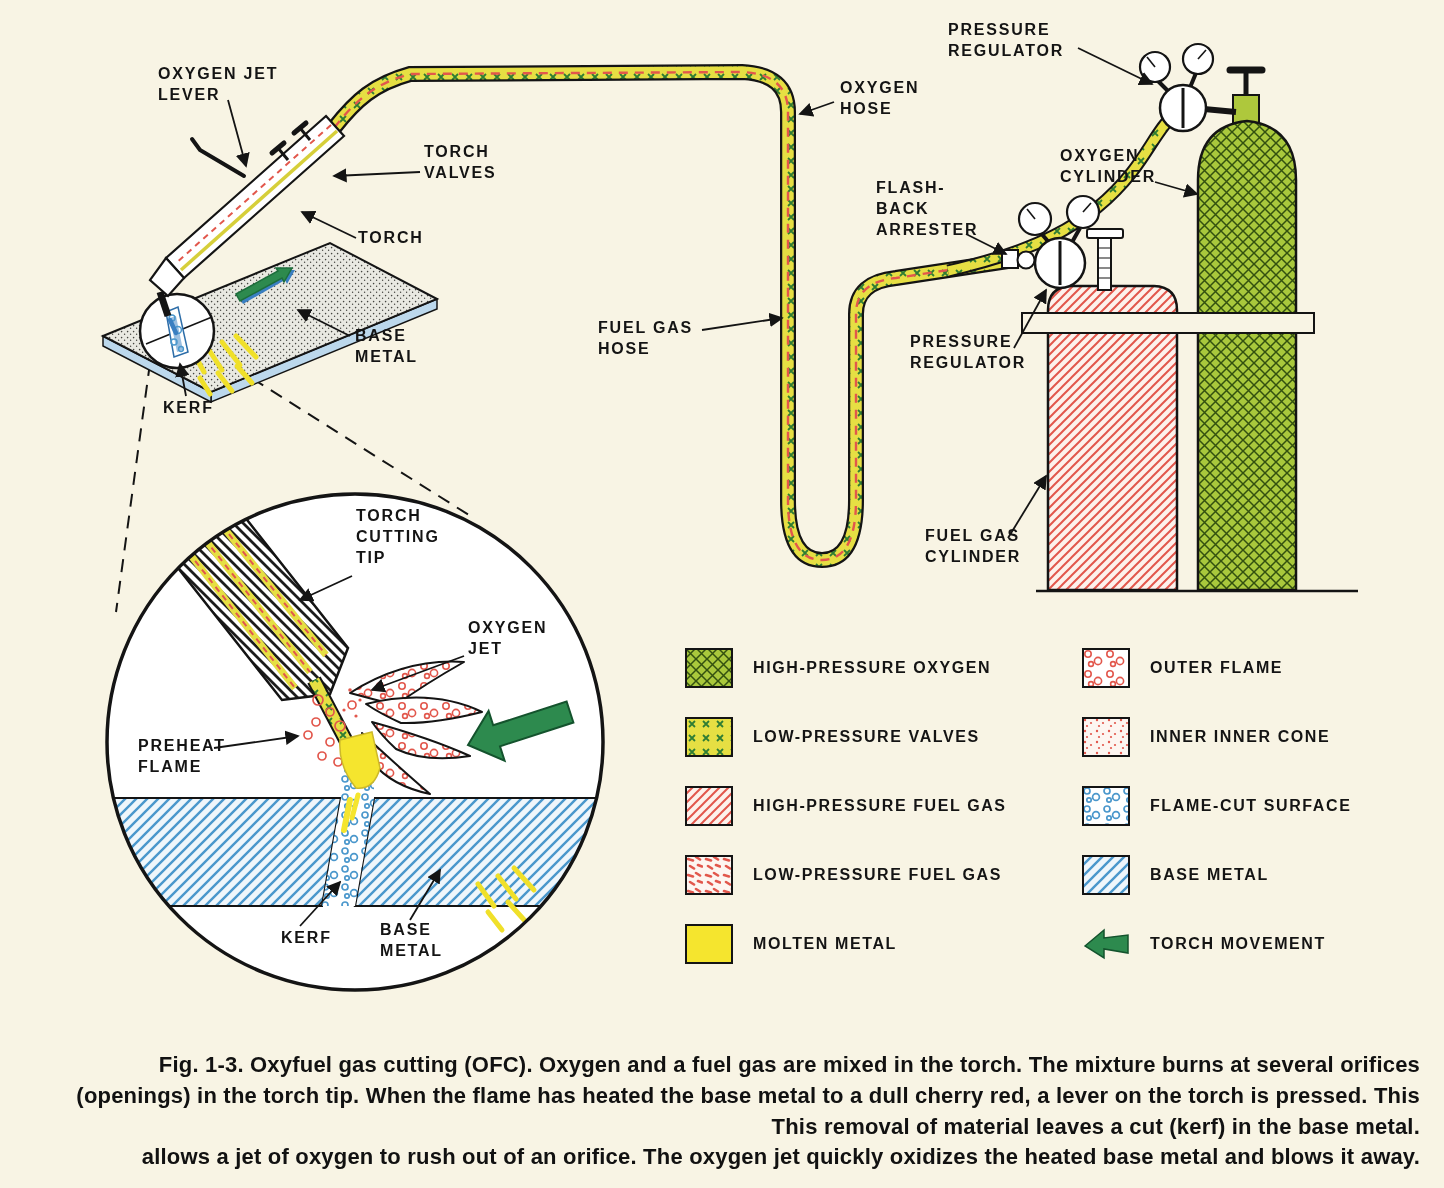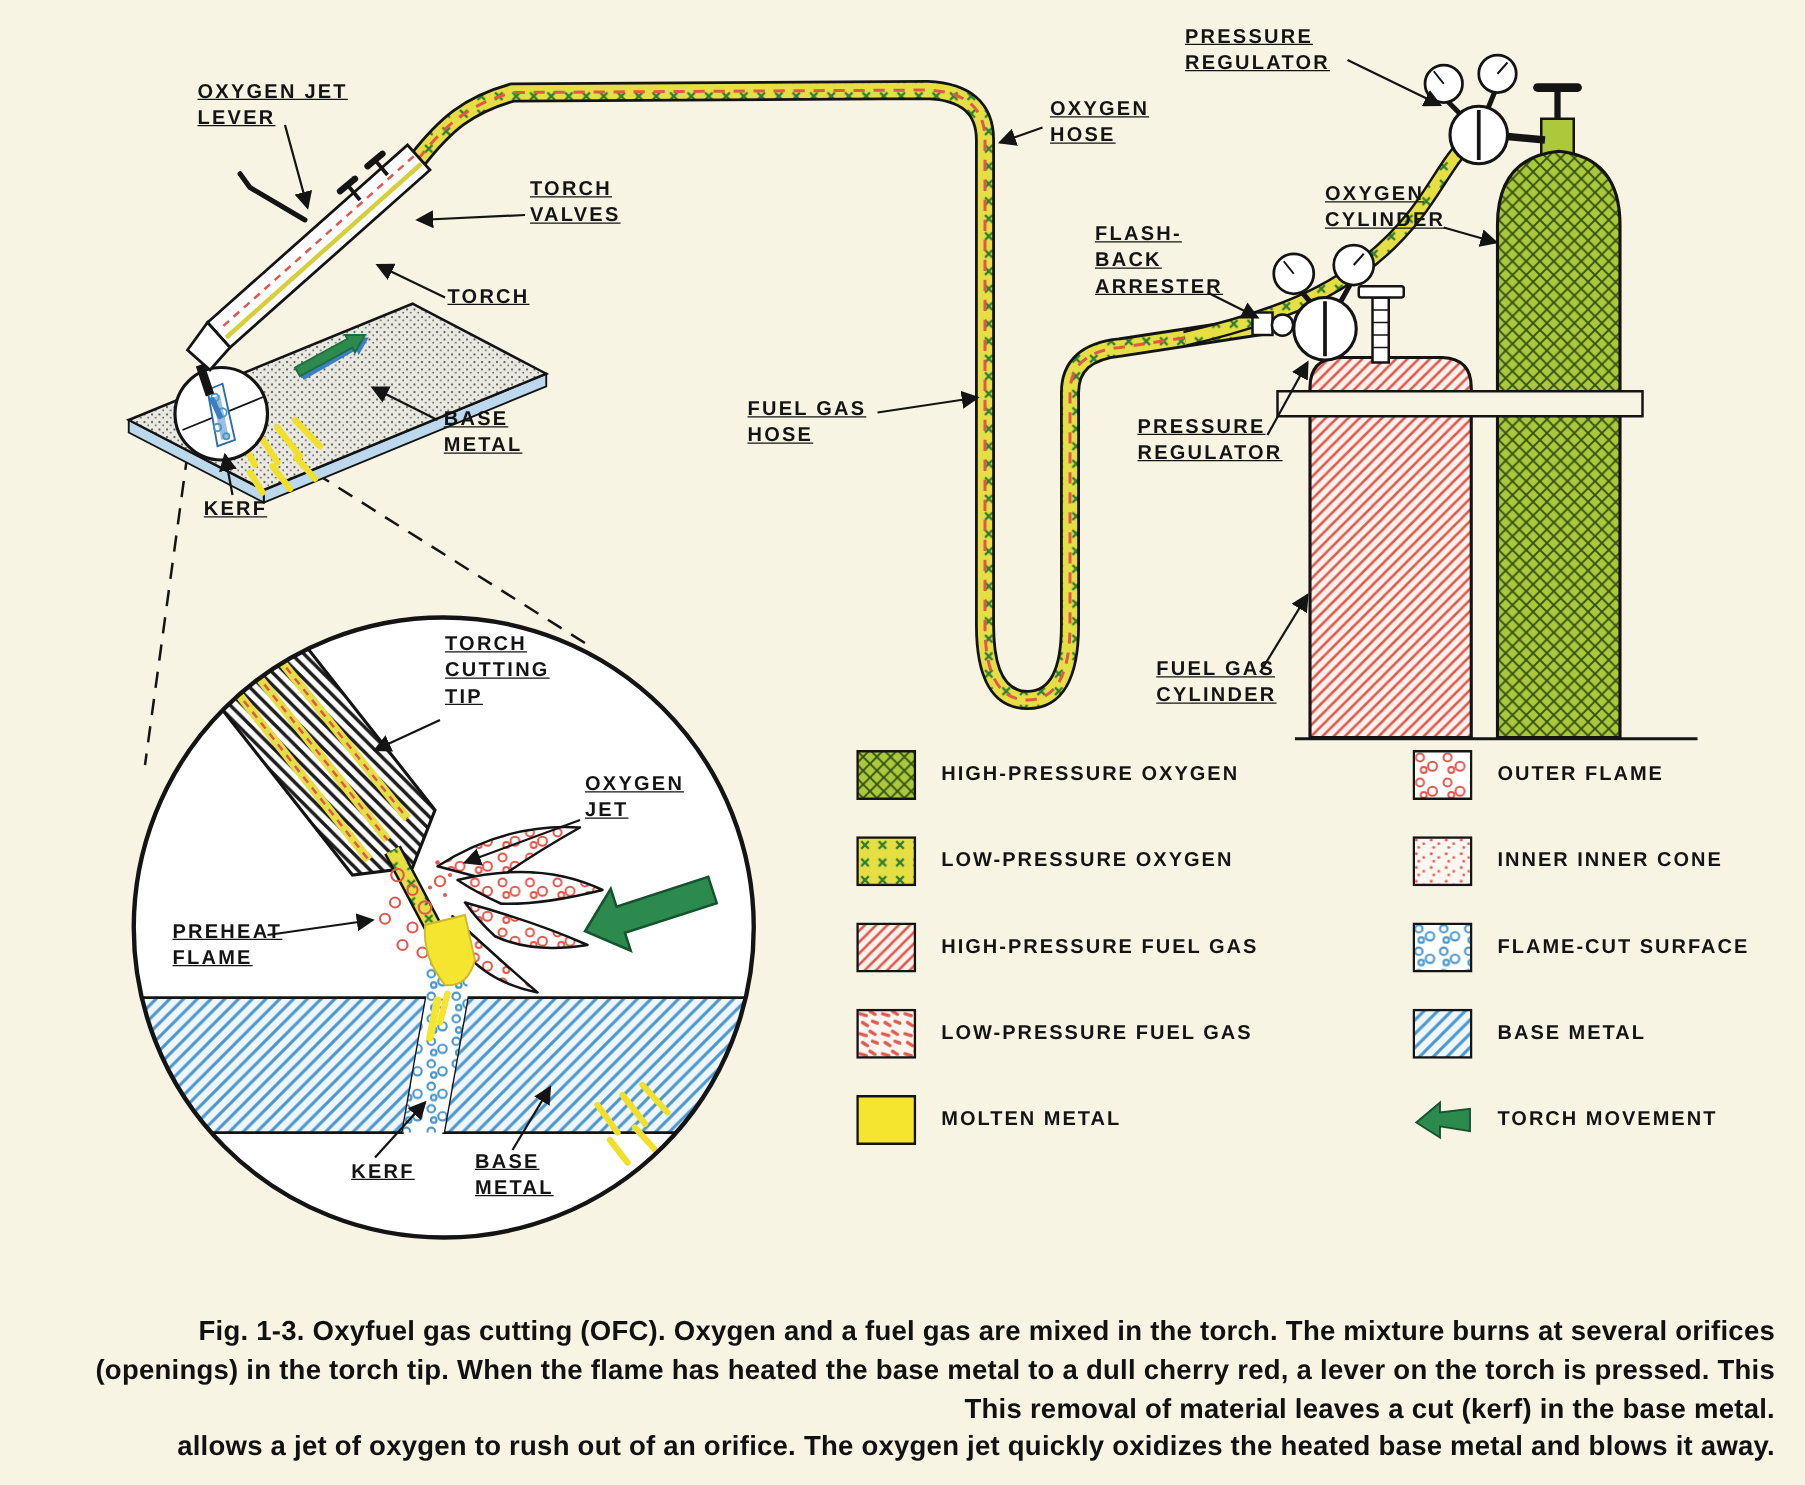--- a/index.html
+++ b/index.html
@@ -1,19 +1,19 @@
 <!DOCTYPE html>
 <html><head>
 <meta charset="utf-8">
 <style>
   html,body{margin:0;padding:0;background:#f8f4e4;}
   .stage{position:relative;width:1444px;height:1188px;background:#f8f4e4;font-family:"Liberation Sans",sans-serif;overflow:hidden;}
   .art{position:absolute;left:0;top:0;width:1444px;height:1188px;}
-  .lbl{position:absolute;font-size:16px;font-weight:bold;letter-spacing:1.8px;line-height:1.3;color:#141414;white-space:pre-line;text-decoration:underline;}
-  .legend{position:absolute;left:685px;top:600px;display:flex;gap:48px;}
+  .lbl{position:absolute;font-size:16px;font-weight:bold;letter-spacing:1.8px;line-height:1.3;color:#141414;white-space:pre-line;}
+  .legend{position:absolute;left:685px;top:648px;display:flex;}
   .legend-col{display:flex;flex-direction:column;gap:29px;}
   .legend-col.c1{width:397px;}
   .legend-item{display:flex;align-items:center;gap:20px;height:40px;}
   .swatch{width:48px;height:40px;flex:0 0 auto;}
   .legend-label{font-size:16px;font-weight:bold;letter-spacing:1.6px;color:#141414;white-space:nowrap;}
   .caption{position:absolute;left:24px;top:1050px;width:1396px;text-align:right;font-size:22px;font-weight:bold;color:#111;line-height:1.4;letter-spacing:0.2px;}
   .caption div{white-space:pre-line;}
 </style>
 </head>
 <body>
@@ -307,21 +307,21 @@
     <div class="legend-item">
       <svg class="swatch" viewBox="0 0 48 40">
             <rect x="1" y="1" width="46" height="38" fill="url(#patHPOxy)" stroke="#141414" stroke-width="2"></rect>
           </svg>
       <div class="legend-label">HIGH-PRESSURE OXYGEN</div>
     </div>
     <div class="legend-item">
       <svg class="swatch" viewBox="0 0 48 40">
             <rect x="1" y="1" width="46" height="38" fill="url(#patLPOxy)" stroke="#141414" stroke-width="2"></rect>
           </svg>
-      <div class="legend-label">LOW-PRESSURE OXYGEN</div>
+      <div class="legend-label">LOW-PRESSURE VALVES</div>
     </div>
     <div class="legend-item">
       <svg class="swatch" viewBox="0 0 48 40">
             <rect x="1" y="1" width="46" height="38" fill="url(#patHPFuel)" stroke="#141414" stroke-width="2"></rect>
           </svg>
       <div class="legend-label">HIGH-PRESSURE FUEL GAS</div>
     </div>
     <div class="legend-item">
       <svg class="swatch" viewBox="0 0 48 40">
             <rect x="1" y="1" width="46" height="38" fill="url(#patLPFuel)" stroke="#141414" stroke-width="2"></rect>

